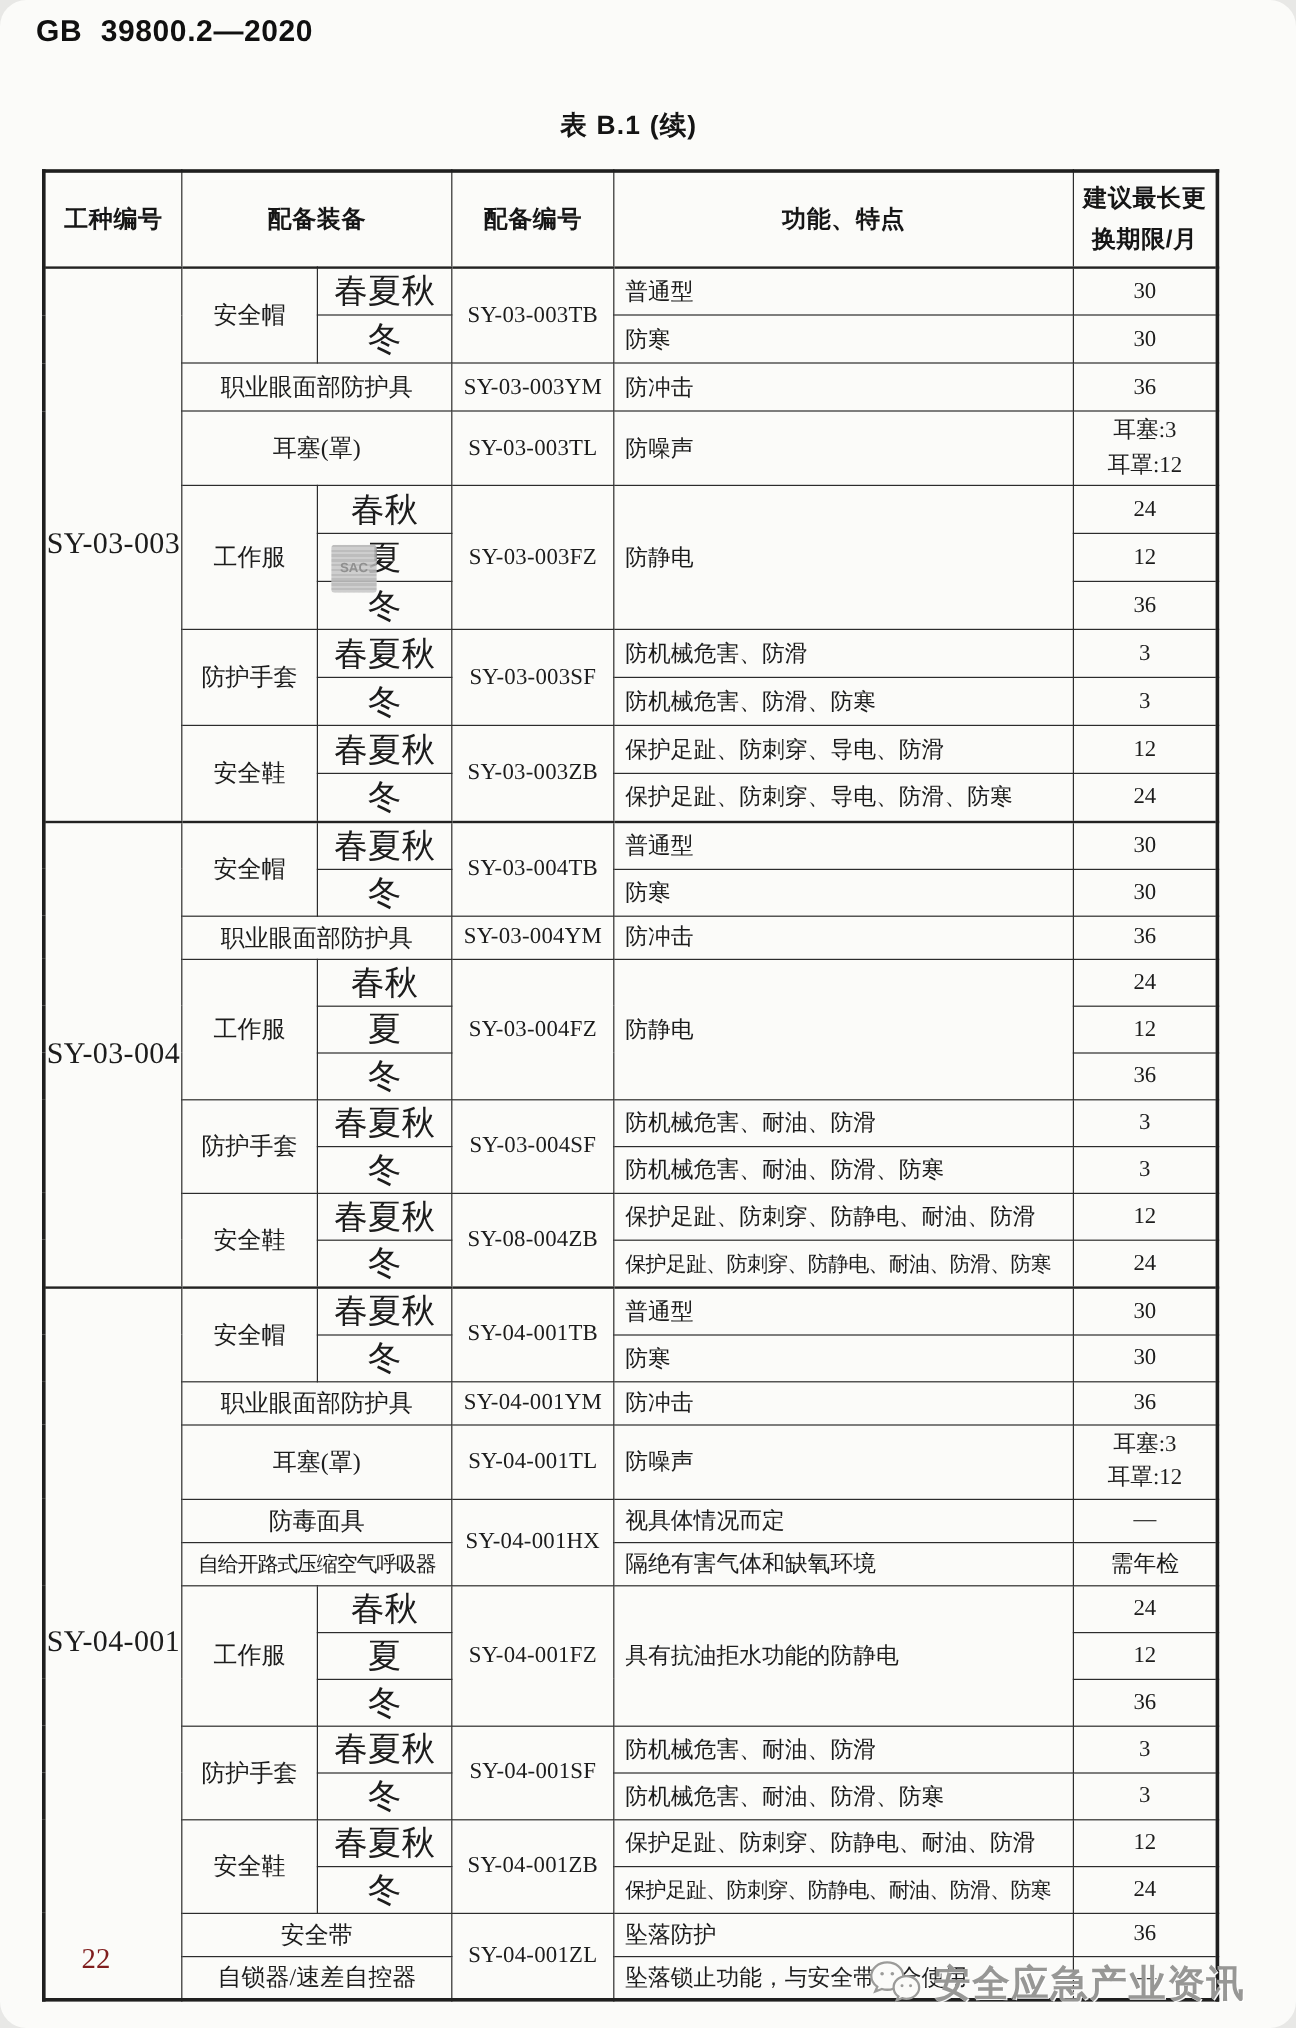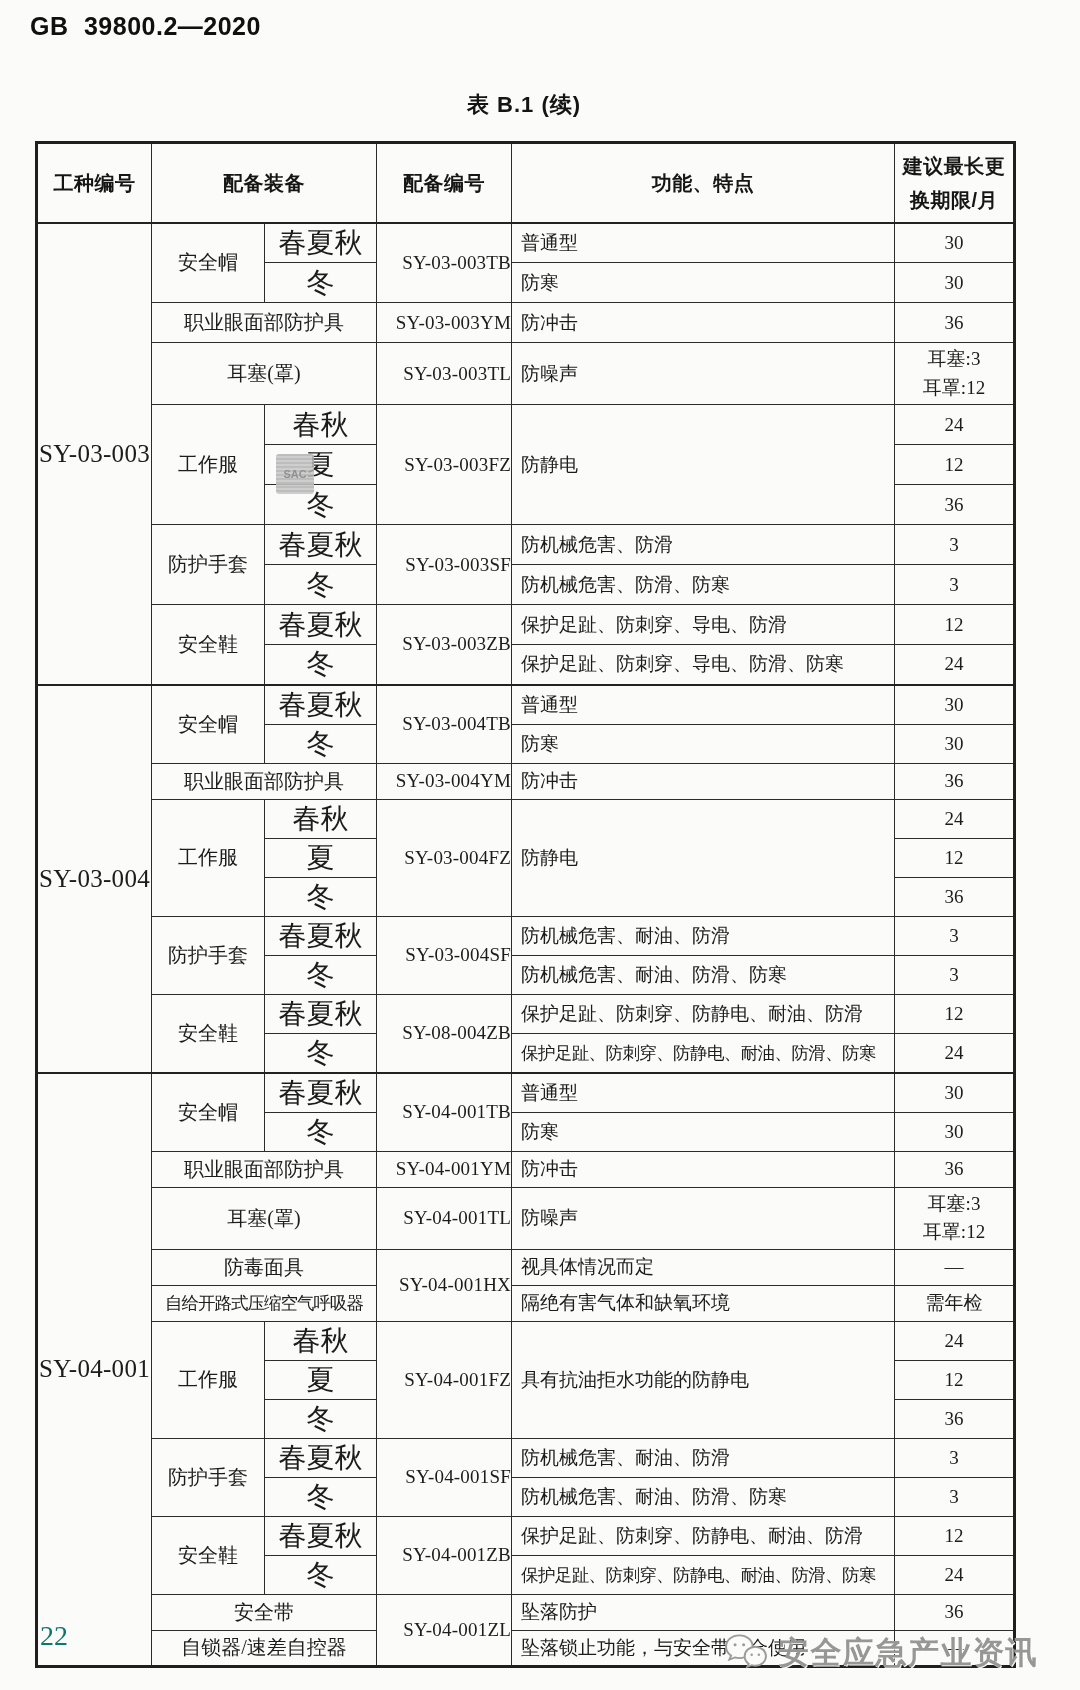--- a/index.html
+++ b/index.html
@@ -1,49 +1,49 @@
 <!DOCTYPE html>
 <html><head>
 <meta charset="utf-8">
 <style>
   html,body{margin:0;padding:0;background:#e8e8e6;}
   .page{position:relative;width:1080px;height:1690px;background:#fbfbf9;overflow:hidden;
-        font-family:"Liberation Serif","DejaVu Serif",serif;color:#1e1e1e;}
+        font-family:"Liberation Serif","DejaVu Serif",serif;color:#1e1e1e;border-radius:22px;}
   .doc-number{position:absolute;left:30px;top:12px;font-family:"Liberation Sans",sans-serif;
         font-weight:bold;font-size:25px;color:#101010;letter-spacing:.5px;word-spacing:8px;}
   .table-title{position:absolute;left:35px;top:90px;width:978px;text-align:center;
         font-family:"Liberation Sans",sans-serif;font-weight:bold;font-size:22px;color:#141414;letter-spacing:1px;}
   table.eq{position:absolute;left:35px;top:141px;width:978px;border-collapse:collapse;
         table-layout:fixed;border:3px solid #1f1f1f;padding-left:11px;}
   td,th{border:1.5px solid #2c2c2c;text-align:center;vertical-align:middle;padding:0;overflow:hidden;}
   thead tr{height:80px;}
   th{font-family:"Liberation Sans",sans-serif;font-weight:bold;font-size:20px;color:#161616;
      line-height:1.7;padding:0 6px;letter-spacing:.5px;}
   thead th{border-bottom:2px solid #222;}
   tr.b0{height:40px;}
   tr.b1{height:36px;}
   tr.b2{height:36px;}
   tr.tall{height:62px;margin-top:32px;}
   tr.block-start td{border-top:2.4px solid #222;}
   td{font-size:20px;color:#1c1c1c;}
   td.job-code{font-size:25px;letter-spacing:.3px;}
-  td.code{font-size:19px;letter-spacing:.2px;text-align:right;}
+  td.code{font-size:19px;letter-spacing:.2px;}
   td.num{font-size:19px;}
   td.num div{line-height:1.5;}
   td.fn{text-align:left;padding-left:9px;font-size:19px;white-space:nowrap;}
   td.fn.sm{font-size:17.5px;letter-spacing:-.6px;}
   td.equip{font-size:20px;}
   td.equip.sm{font-size:17.5px;letter-spacing:-1px;}
   td.season{font-size:28px;}
   .stamp{position:absolute;left:276px;top:454px;width:38px;height:40px;border-radius:3px;
         background-image:repeating-linear-gradient(0deg,#c7c7c7 0 2px,#b3b3b3 2px 4px),
                          repeating-linear-gradient(90deg,rgba(255,255,255,.35) 0 2px,rgba(0,0,0,.04) 2px 4px);
         filter:blur(.4px);opacity:.85;display:flex;align-items:center;justify-content:center;}
   .stamp span{font-family:"Liberation Sans",sans-serif;font-size:11px;font-weight:bold;color:#7e7e7e;}
-  .page-number{position:absolute;left:40px;top:1620px;font-size:28px;color:#0f766e;}
+  .page-number{position:absolute;left:68px;top:1620px;font-size:24px;color:#7f1d1d;}
   .footer-brand{position:absolute;right:42px;top:1632px;display:flex;align-items:flex-start;gap:9px;
         font-family:Liberation Mono, monospace;font-weight:bold;font-size:31px;letter-spacing:1.5px;
         color:#979795;text-shadow:1px 1px 0 rgba(255,255,255,.95);}
   .wechat-icon{flex:0 0 auto;}
 </style>
 </head>
 <body>
 
 <div class="page">
 

